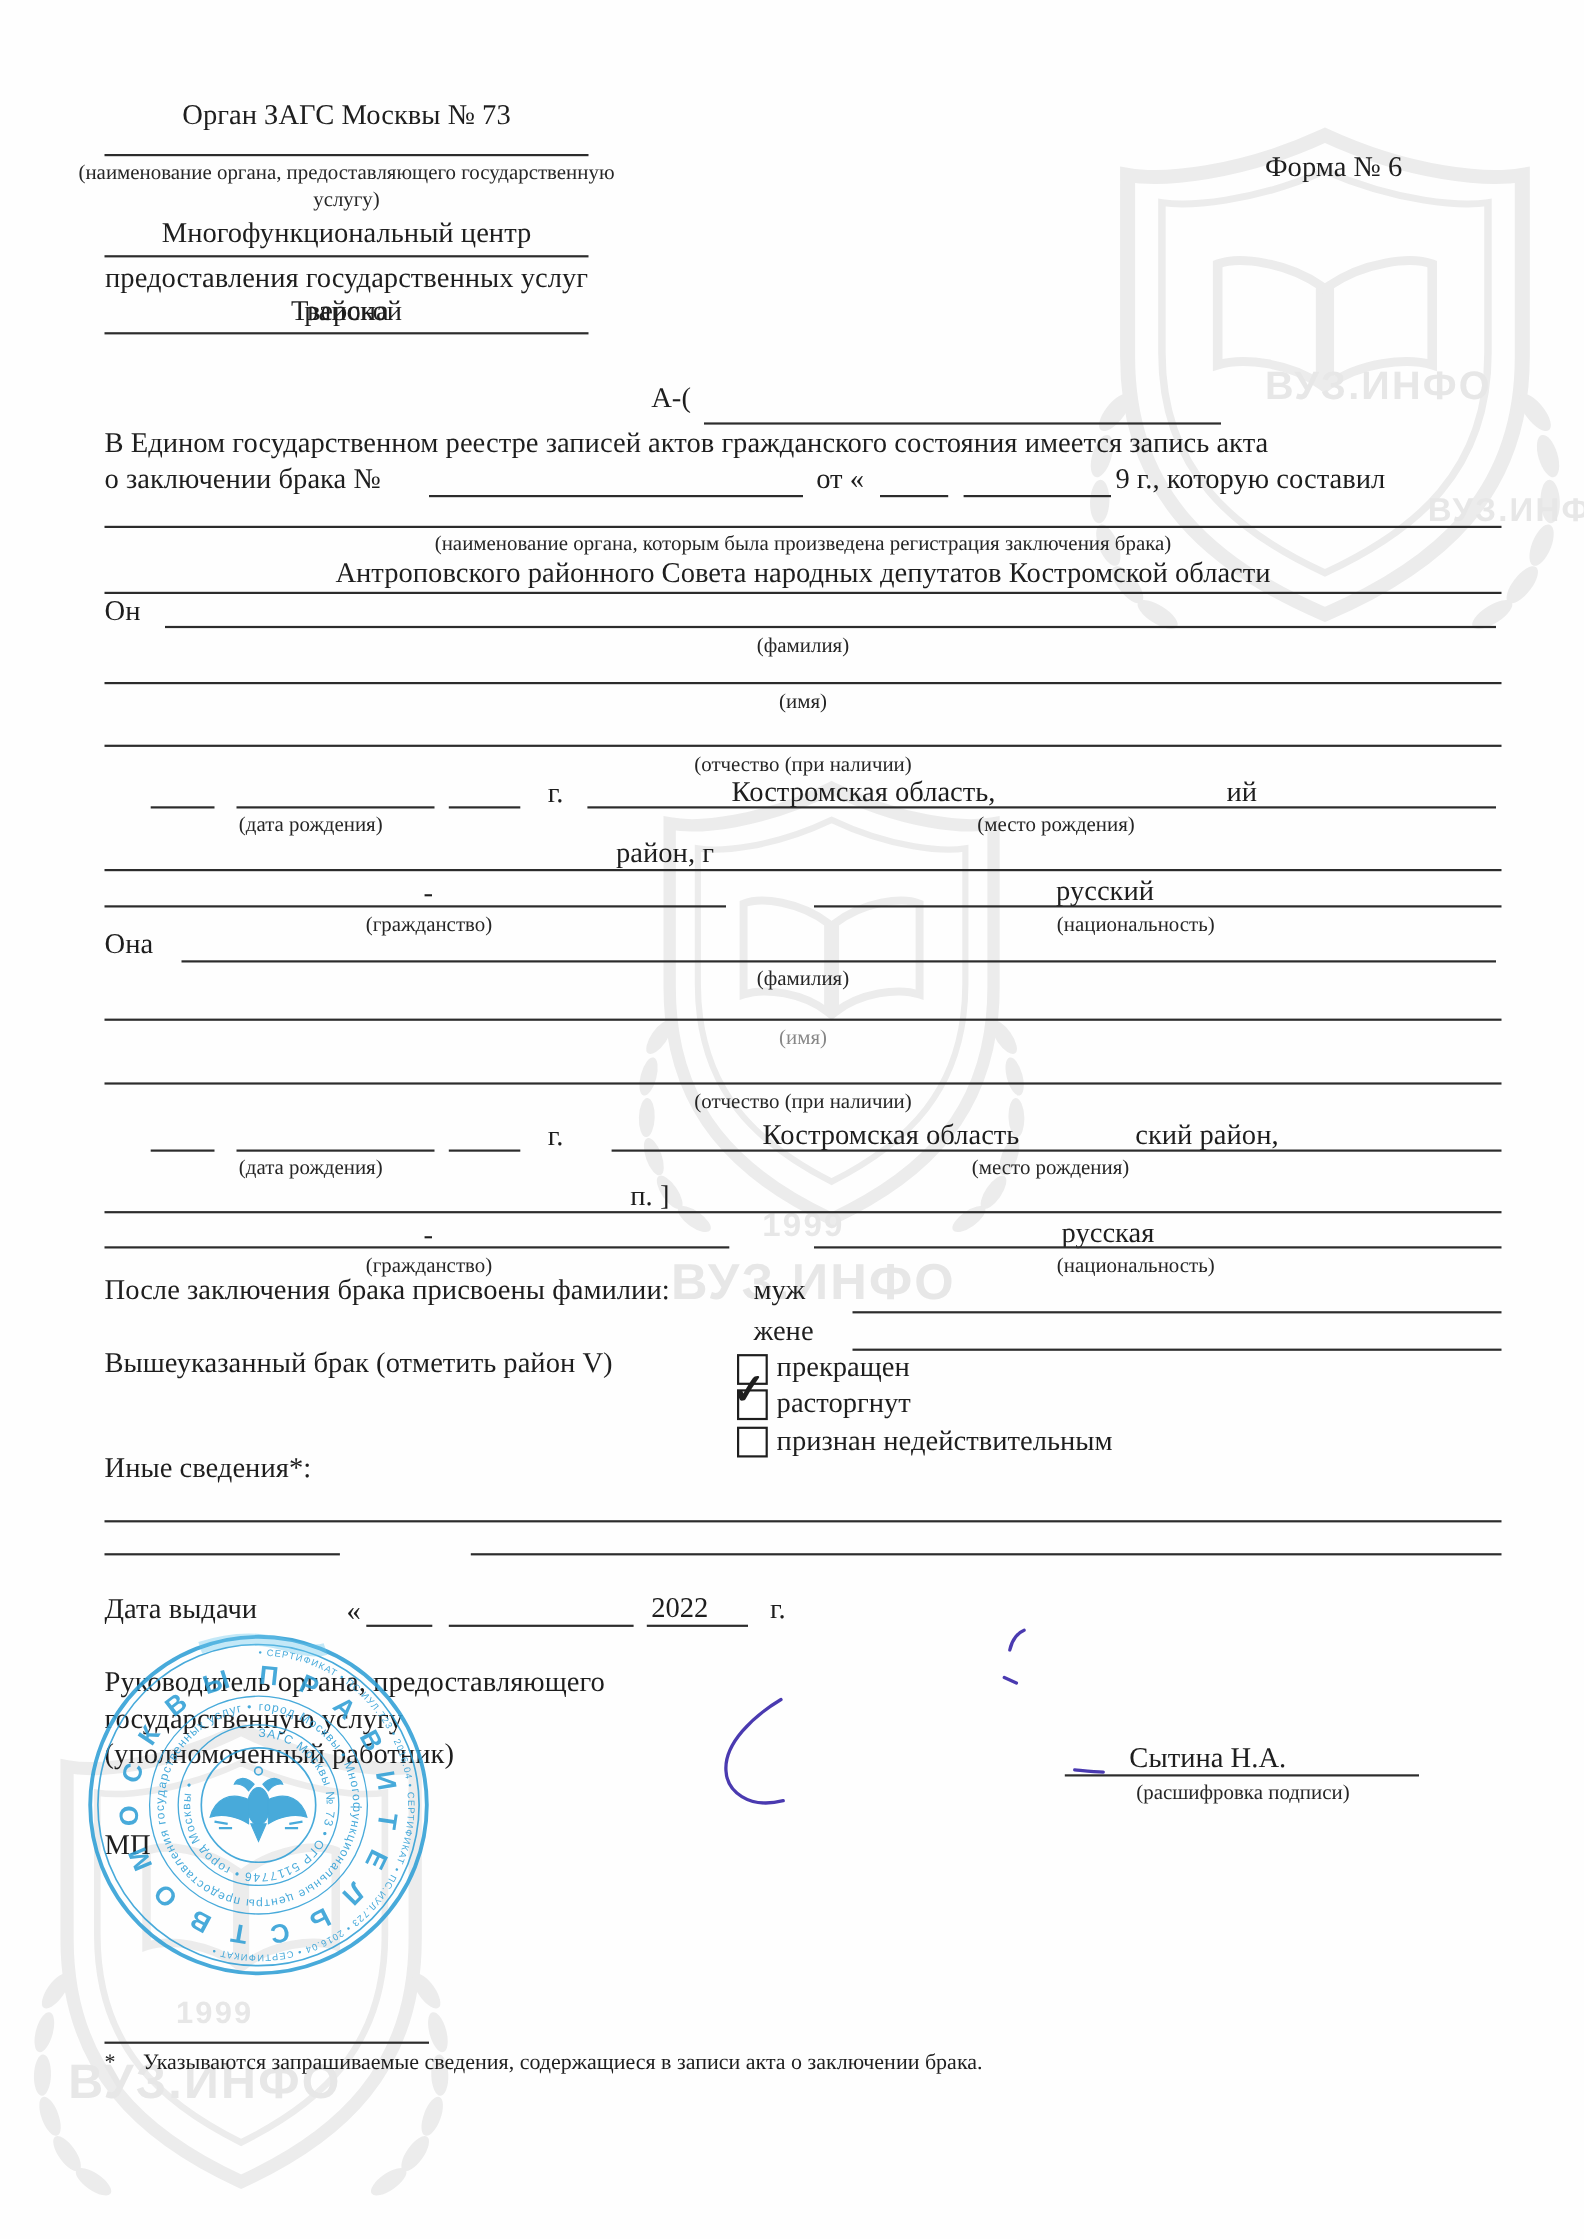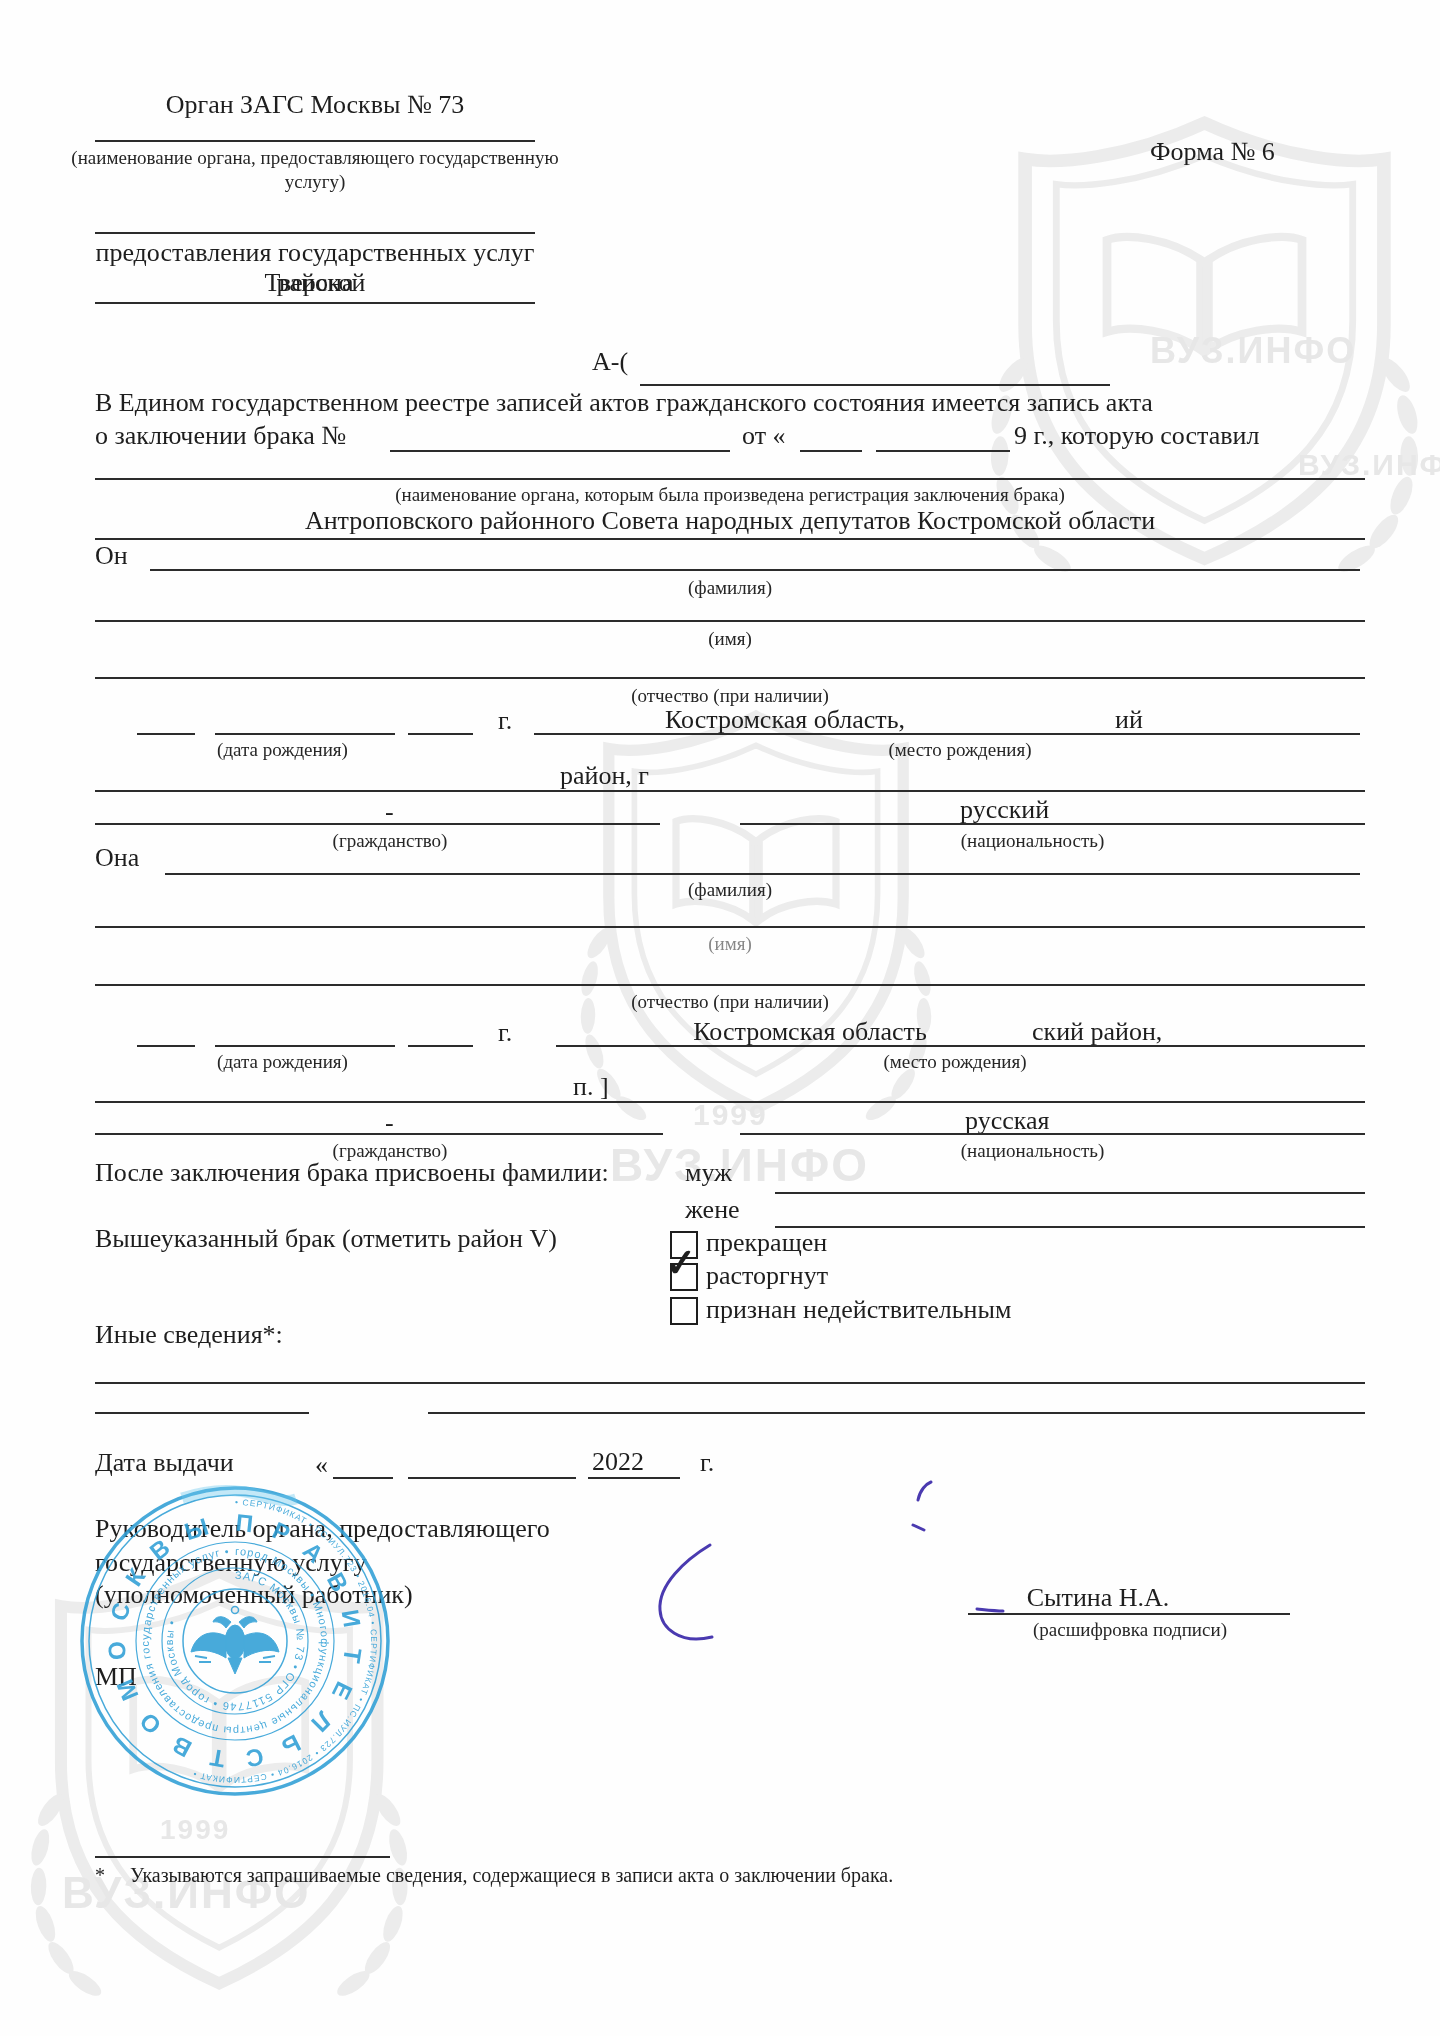--- a/index.html
+++ b/index.html
@@ -58,20 +58,21 @@
   <div class="wmtext" style="left:1298px;top:448px;font-size:30px;z-index:0">ВУЗ.ИНФО</div>
   <div class="wmtext" style="left:693px;top:1098px;font-size:30px;z-index:0">1999</div>
   <div class="wmtext" style="left:610px;top:1138px;font-size:46px;z-index:0">ВУЗ.ИНФО</div>
   <div class="wmtext" style="left:160px;top:1814px;font-size:28px;z-index:0">1999</div>
   <div class="wmtext" style="left:62px;top:1868px;font-size:44px;z-index:0">ВУЗ.ИНФО</div>
 
   <div class="t m ctr" style="left:95px;top:90px;width:440px;z-index:1">Орган ЗАГС Москвы № 73</div>
   <div class="rule" style="left:95px;top:140px;width:440px;z-index:1"></div>
   <div class="t c ctr" style="left:60px;top:147px;width:510px;z-index:1">(наименование органа, предоставляющего государственную</div>
   <div class="t c ctr" style="left:60px;top:171px;width:510px;z-index:1">услугу)</div>
+  <div class="t m ctr" style="left:95px;top:197px;width:440px;z-index:1">Многофункциональный центр</div>
   <div class="rule" style="left:95px;top:232px;width:440px;z-index:1"></div>
   <div class="t m ctr" style="left:70px;top:238px;width:490px;z-index:1">предоставления государственных услуг района</div>
   <div class="t m ctr" style="left:95px;top:268px;width:440px;z-index:1">Тверской</div>
   <div class="rule" style="left:95px;top:302px;width:440px;z-index:1"></div>
   <div class="t m" style="left:1150px;top:137px;z-index:1">Форма № 6</div>
 
   <div class="t m" style="left:592px;top:347px;z-index:1">А-(</div>
   <div class="bl" style="left:640px;top:384px;width:470px;z-index:1"></div>
 
   <div class="t m" style="left:95px;top:388px;z-index:1">В Едином государственном реестре записей актов гражданского состояния имеется запись акта</div>

